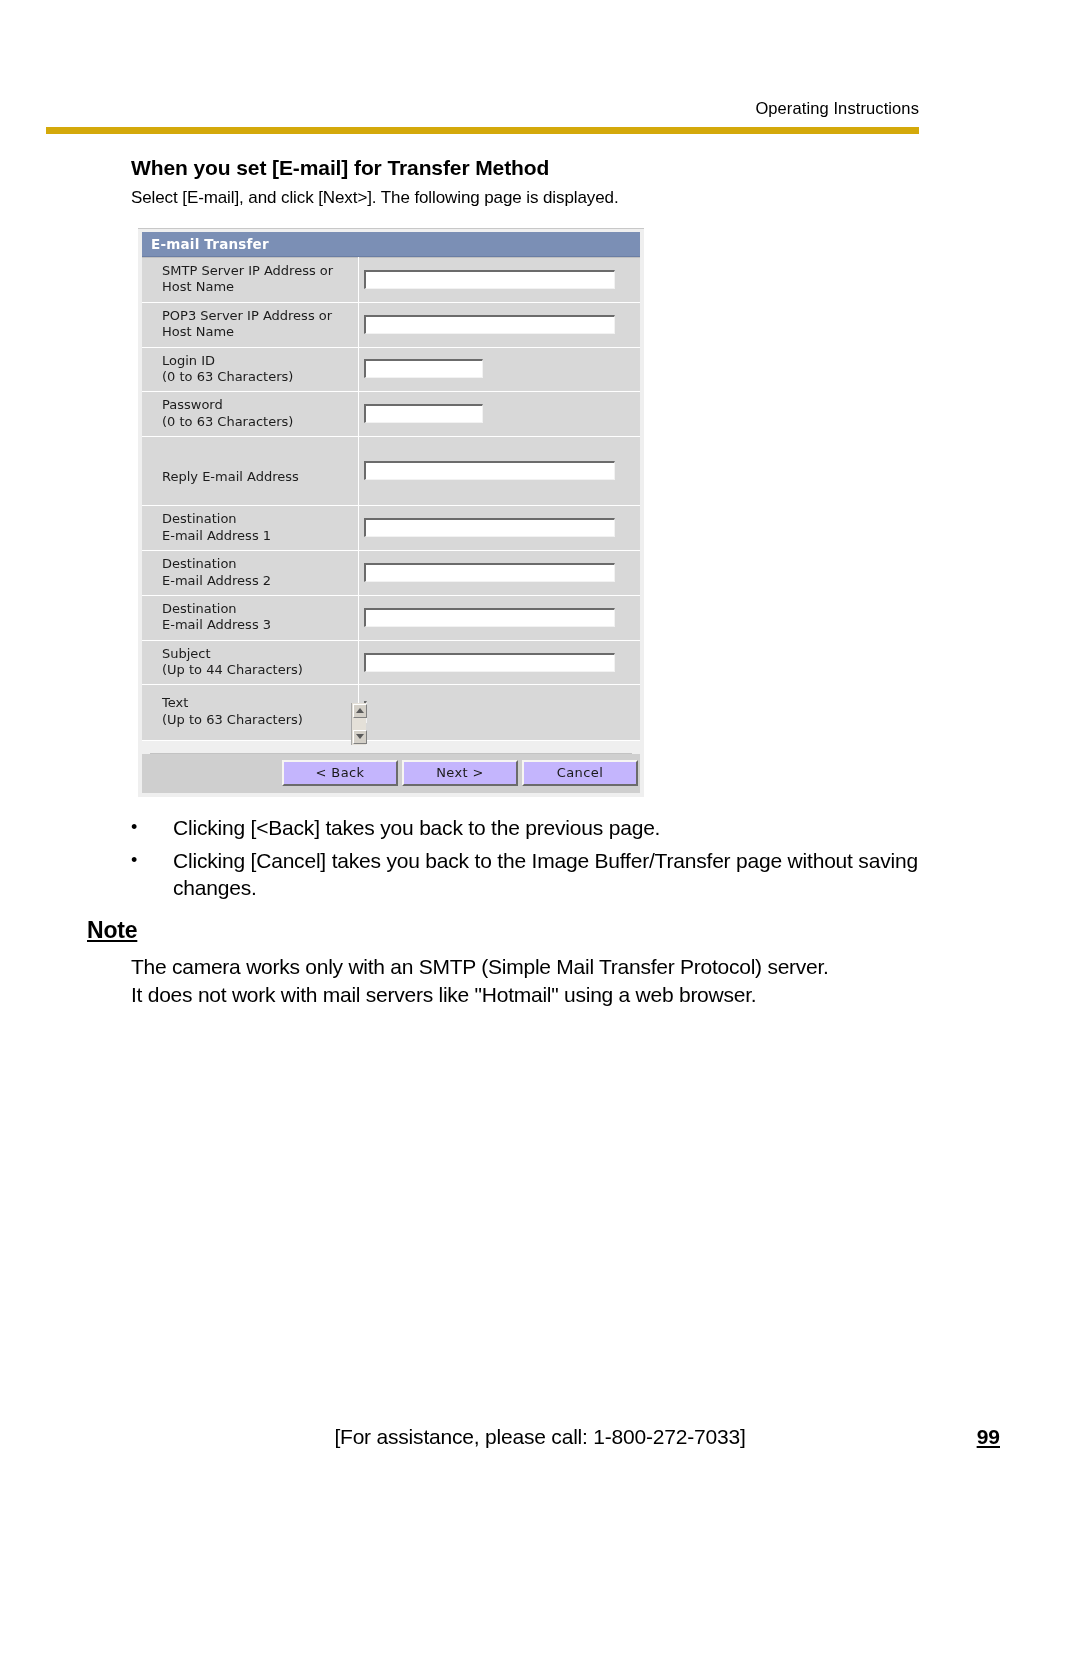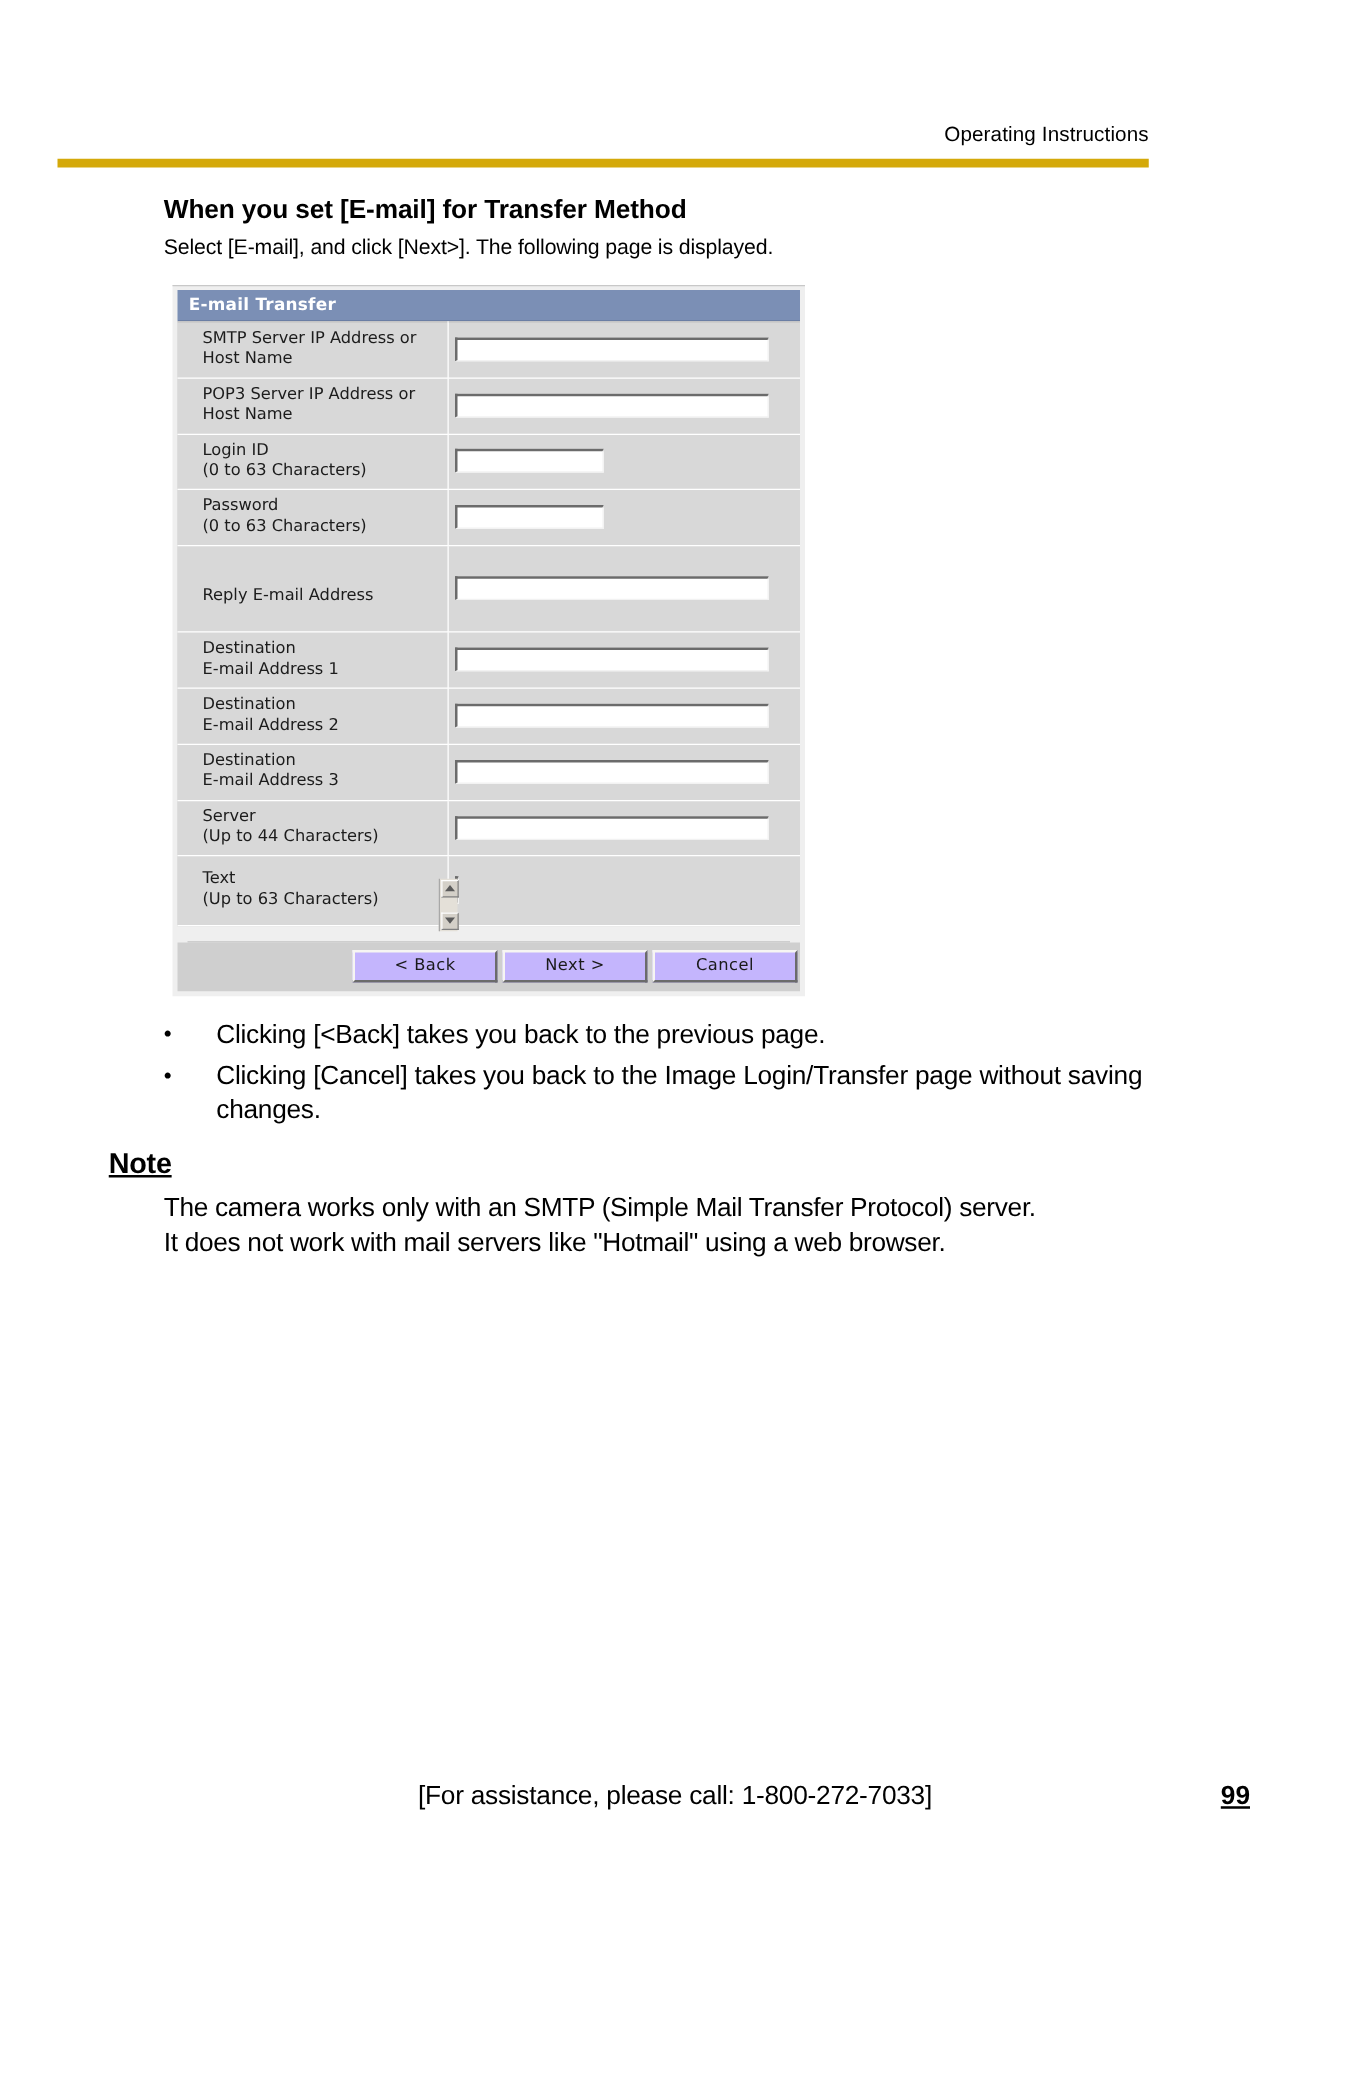--- a/index.html
+++ b/index.html
@@ -347,21 +347,21 @@
             <span>Destination</span>
             <span class="sub">E-mail Address 3</span>
           </td>
           <td class="fld">
             <span class="ip-input wide"></span>
           </td>
         </tr>
 
         <tr>
           <td class="lbl">
-            <span>Server</span>
+            <span>Subject</span>
             <span class="sub">(Up to 44 Characters)</span>
           </td>
           <td class="fld">
             <span class="ip-input wide"></span>
           </td>
         </tr>
 
         <tr>
           <td class="lbl" style="padding-top:10px;padding-bottom:12px;">
             <span>Text</span>
@@ -392,21 +392,21 @@
     </div>
   </div>
 
   <div class="bullets">
     <div class="bullet-row">
       <span class="bullet-dot">•</span>
       <span class="bullet-text">Clicking [&lt;Back] takes you back to the previous page.</span>
     </div>
     <div class="bullet-row">
       <span class="bullet-dot">•</span>
-      <span class="bullet-text">Clicking [Cancel] takes you back to the Image Login/Transfer page without saving changes.</span>
+      <span class="bullet-text">Clicking [Cancel] takes you back to the Image Buffer/Transfer page without saving changes.</span>
     </div>
   </div>
 
   <div class="note-head">Note</div>
   <div class="note-body">
     <div>The camera works only with an SMTP (Simple Mail Transfer Protocol) server.</div>
     <div>It does not work with mail servers like "Hotmail" using a web browser.</div>
   </div>
 
 </div>

